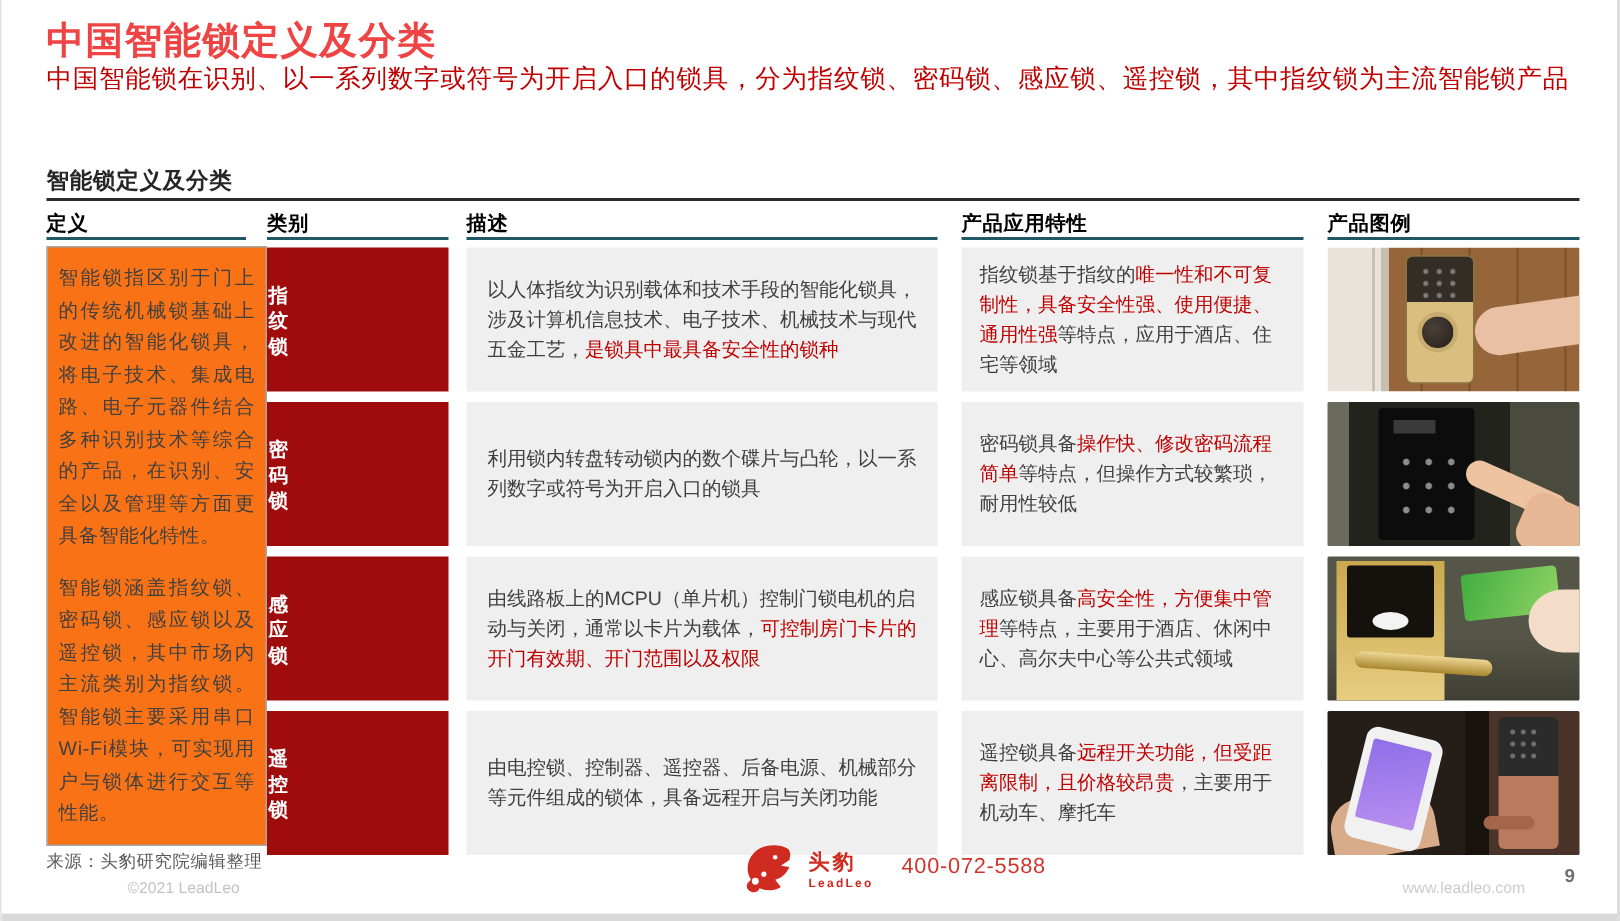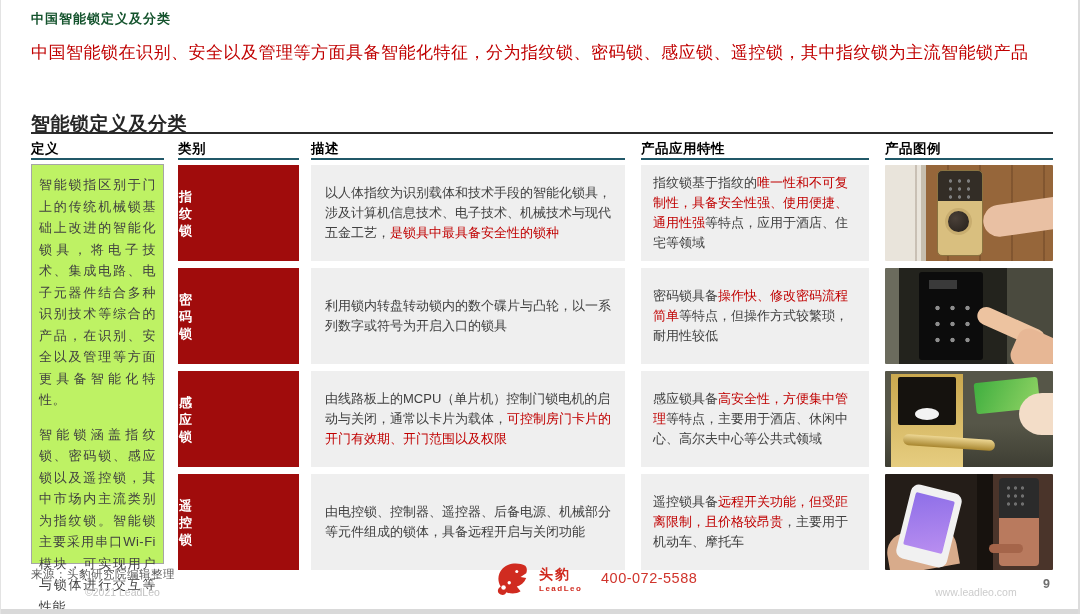--- a/index.html
+++ b/index.html
@@ -3,35 +3,35 @@
 <meta charset="utf-8">
 <style>
   * { margin:0; padding:0; box-sizing:border-box; }
   html,body { background:#fff; }
   body { font-family:"Liberation Sans","DejaVu Sans",sans-serif; }
   .page { position:relative; width:1080px; height:614px; background:#fff; overflow:hidden;
           border-left:1px solid #e3e3e3; border-right:2px solid #dcdcdc; }
   .page::after { content:""; position:absolute; left:0; bottom:0; width:100%; height:5px; background:#d9d9d9; }
 
   
-  .title { position:absolute; left:30px; top:10px; font-size:13px; font-weight:bold; color:#14532d; letter-spacing:1px; }
+  .title { position:absolute; left:30px; top:10px; font-size:25px; font-weight:bold; color:#ef4444; letter-spacing:1px; }
   .subtitle { position:absolute; left:30px; top:39px; width:1024px; font-size:17px; color:#c00000; line-height:27px; letter-spacing:0.5px; }
-  .section-title { position:absolute; left:30px; top:111px; font-size:19px; font-weight:bold; color:#262626; letter-spacing:0.5px; }
+  .section-title { position:absolute; left:30px; top:111px; font-size:15px; font-weight:bold; color:#262626; letter-spacing:0.5px; }
   .rule { position:absolute; left:30px; top:132px; width:1022px; height:2px; background:#2b2b2b; }
 
   
   .col-h { position:absolute; top:140px; height:20px; font-size:13.5px; font-weight:bold; color:#000000; border-bottom:2px solid #215868; letter-spacing:0.5px; }
   .h-def  { left:30px;  width:133px; }
   .h-cat  { left:177px; width:121px; }
   .h-desc { left:310px; width:314px; }
   .h-feat { left:640px; width:228px; }
   .h-img  { left:884px; width:168px; }
 
   
-  .def-box { position:absolute; left:30px; top:164px; width:133px; height:400px; border:1px solid #a6a6a6; background:#bef264;
+  .def-box { position:absolute; left:30px; top:164px; width:147px; height:400px; border:1px solid #a6a6a6; background:#f97316;
              padding:9px 7px; font-size:13px; line-height:21.5px; color:#404040; text-align:justify; letter-spacing:0.5px; }
   .def-box p + p { margin-top:13px; }
 
   
   .row-1 { top:165px; } .row-2 { top:268px; } .row-3 { top:371px; } .row-4 { top:474px; }
   .cat-block { position:absolute; left:177px; width:121px; height:96px; background:#a00c0c; color:#fff;
                display:flex; align-items:center; justify-content:flex-start; }
   .vtext { display:block; width:15px; font-size:13px; font-weight:bold; line-height:17px; text-align:center; word-break:break-all; }
   .desc-block { position:absolute; left:310px; width:314px; height:96px; background:#efefef;
                 display:flex; align-items:center; padding:0 14px; }
@@ -90,21 +90,21 @@
   .wm-text { font-size:28px; color:rgba(105,105,105,0.6); letter-spacing:2px; font-weight:bold; }
   .website { position:absolute; left:934px; top:586px; font-size:10.5px; color:#cccccc; z-index:5; }
   .pagenum { position:absolute; left:1042px; top:577px; font-size:12.5px; font-weight:bold; color:#6f6f6f; z-index:5; }
 </style>
 </head>
 <body>
 
 <div class="page">
 
   <div class="title">中国智能锁定义及分类</div>
-  <div class="subtitle">中国智能锁在识别、安全以及管理等方面具备智能化特征，分为指纹锁、密码锁、感应锁、遥控锁，其中指纹锁为主流智能锁产品</div>
+  <div class="subtitle">中国智能锁在识别、以一系列数字或符号为开启入口的锁具，分为指纹锁、密码锁、感应锁、遥控锁，其中指纹锁为主流智能锁产品</div>
 
   <div class="section-title">智能锁定义及分类</div>
   <div class="rule"></div>
 
   <div class="col-h h-def">定义</div>
   <div class="col-h h-cat">类别</div>
   <div class="col-h h-desc">描述</div>
   <div class="col-h h-img">产品图例</div>
   <div class="col-h h-feat">产品应用特性</div>
 

